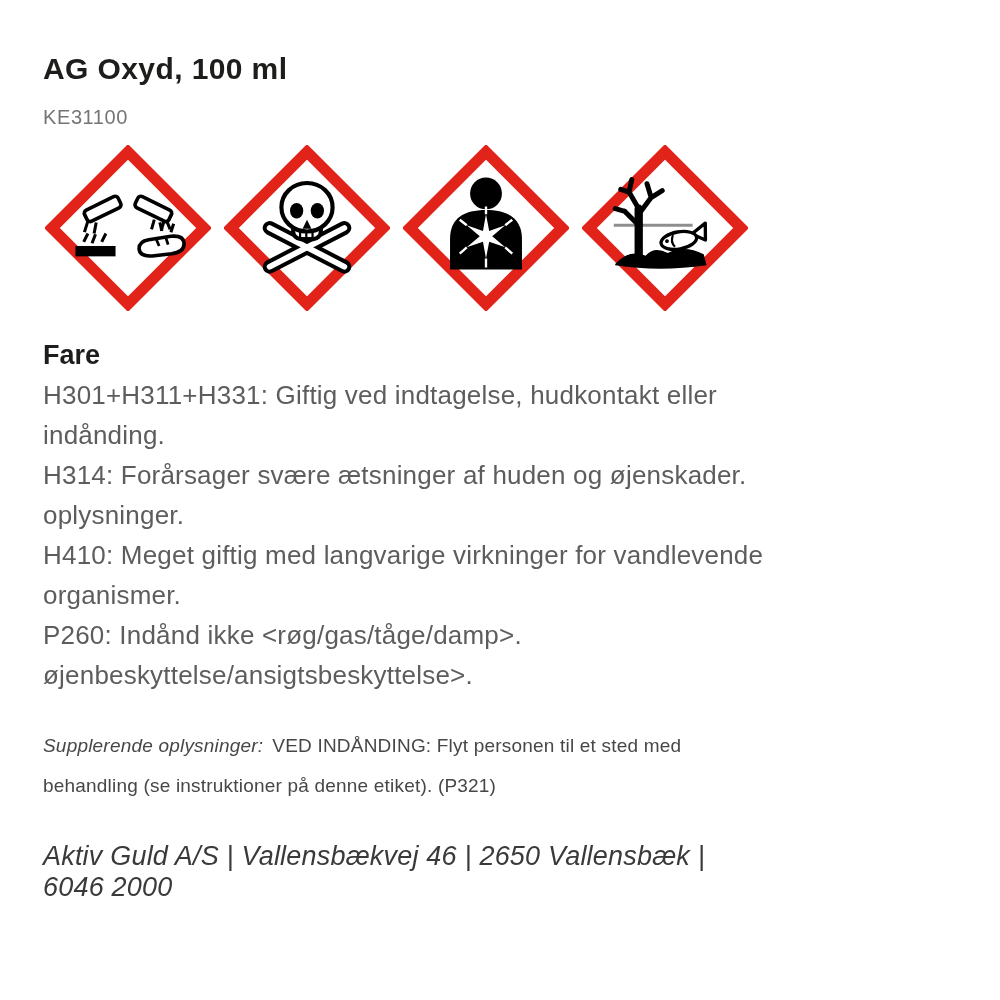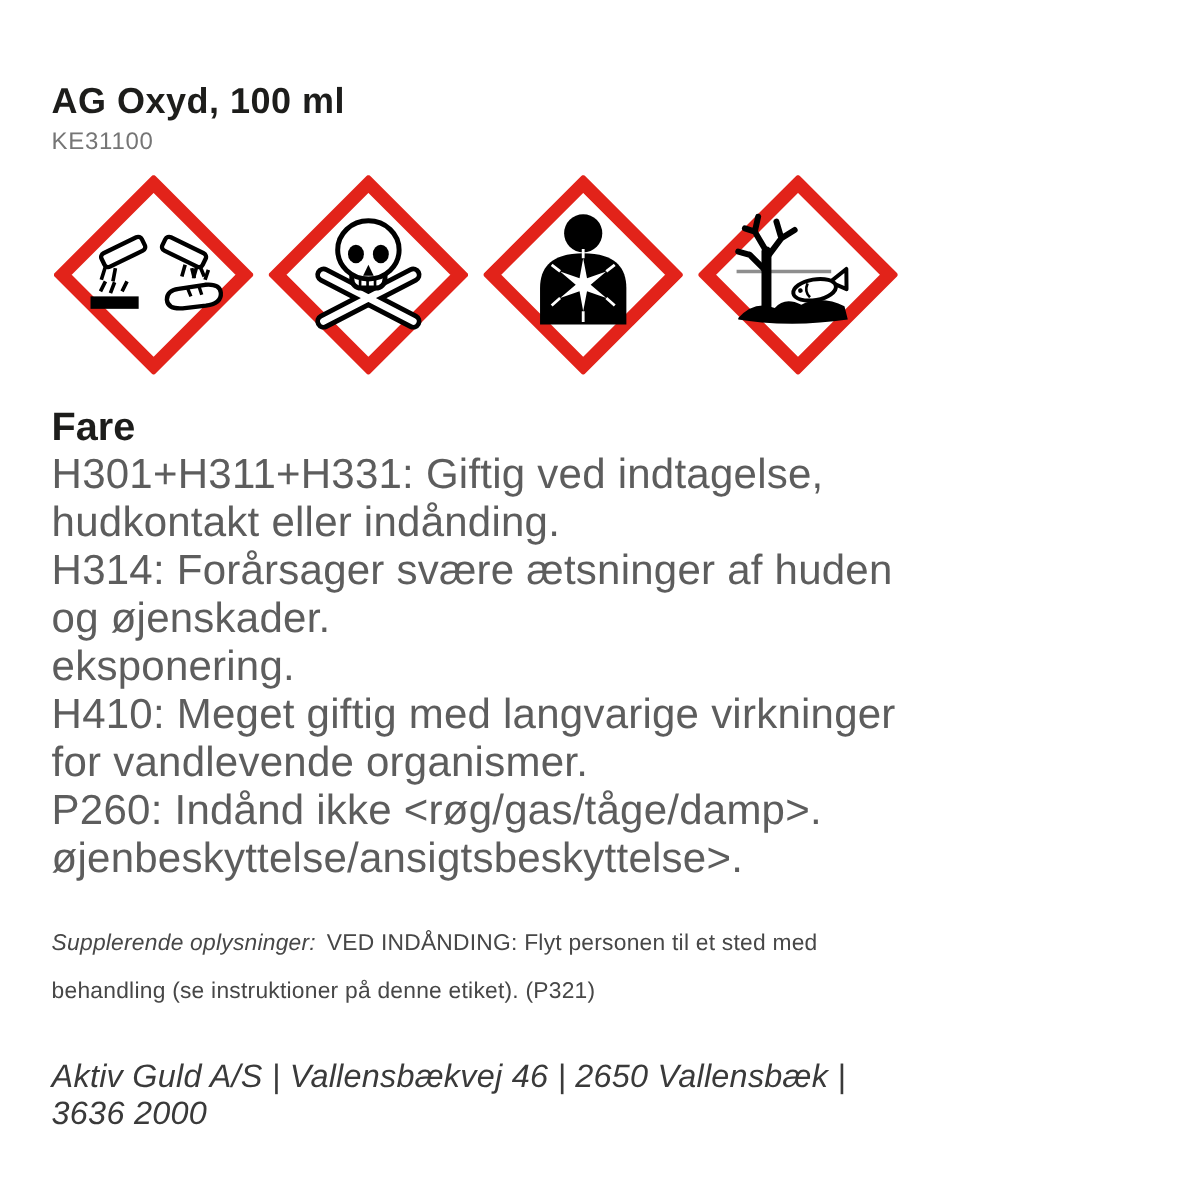--- a/index.html
+++ b/index.html
@@ -10,29 +10,29 @@
     --text-supplementary:#474747;
     --text-footer:#3a3a3a;
   }
   *{margin:0;padding:0;box-sizing:border-box;}
   html,body{background:#fff;}
   body{
     width:1000px;height:1000px;overflow:hidden;
     font-family:"Liberation Sans","DejaVu Sans",sans-serif;
     color:var(--text-body);
   }
-  .label{position:relative;width:799px;height:1000px;padding:68px 30px 0 43px;}
+  .label{position:relative;width:799px;height:1000px;padding:52px 30px 0 43px;}
   .title{font-size:30px;font-weight:700;color:var(--text-dark);letter-spacing:.4px;}
-  .code{margin-top:5px;font-size:20px;color:var(--text-code);letter-spacing:.6px;}
+  .code{margin-top:20px;font-size:20px;color:var(--text-code);letter-spacing:.6px;}
   .pictos{display:flex;gap:13px;margin-top:16px;margin-left:2px;}
   .picto{width:166px;height:166px;flex:0 0 auto;}
   .picto svg{display:block;width:166px;height:166px;}
   .diamond{fill:#fff;stroke:var(--ghs-red);stroke-width:8;stroke-linejoin:miter;}
-  .signal{margin-top:24px;font-size:33px;font-weight:700;line-height:40px;color:var(--text-dark);}
-  .stmt{font-size:35px;line-height:40px;letter-spacing:.2px;color:var(--text-body);}
+  .signal{margin-top:24px;font-size:27px;font-weight:700;line-height:40px;color:var(--text-dark);}
+  .stmt{font-size:26px;line-height:40px;letter-spacing:.2px;color:var(--text-body);}
   .supp{margin-top:31px;font-size:19px;line-height:40px;letter-spacing:.2px;color:var(--text-supplementary);}
   .supp .lead{font-style:italic;margin-right:9px;}
   .footer{margin-top:35px;font-size:27px;font-style:italic;letter-spacing:.2px;color:var(--text-footer);}
 </style>
 </head>
 <body>
 
 <div class="label">
 
   <div class="title">AG Oxyd, 100 ml</div>
@@ -100,28 +100,28 @@
         <path d="M24,86 Q34,75 46,80 Q52,73 62,78 Q74,72 88,79 L90,87 Q56,92 24,87 Z" fill="#000"></path>
       </svg>
     </div>
   </div>
 
   <div class="signal">Fare</div>
 
   <div>
     <div class="stmt">H301+H311+H331: Giftig ved indtagelse, hudkontakt eller indånding.</div>
     <div class="stmt">H314: Forårsager svære ætsninger af huden og øjenskader.</div>
-    <div class="stmt">eksponering.</div>
+    <div class="stmt">oplysninger.</div>
     <div class="stmt">H410: Meget giftig med langvarige virkninger for vandlevende organismer.</div>
     <div class="stmt">P260: Indånd ikke &lt;røg/gas/tåge/damp&gt;.</div>
     <div class="stmt">øjenbeskyttelse/ansigtsbeskyttelse&gt;.</div>
   </div>
 
   <div class="supp">
     <div>
       <span class="lead">Supplerende oplysninger:</span><span>VED INDÅNDING: Flyt personen til et sted med</span>
     </div>
     <div>behandling (se instruktioner på denne etiket). (P321)</div>
   </div>
 
-  <div class="footer">Aktiv Guld A/S | Vallensbækvej 46 | 2650 Vallensbæk | 3636 2000</div>
+  <div class="footer">Aktiv Guld A/S | Vallensbækvej 46 | 2650 Vallensbæk | 6046 2000</div>
 
 </div>
 
 </body></html>

